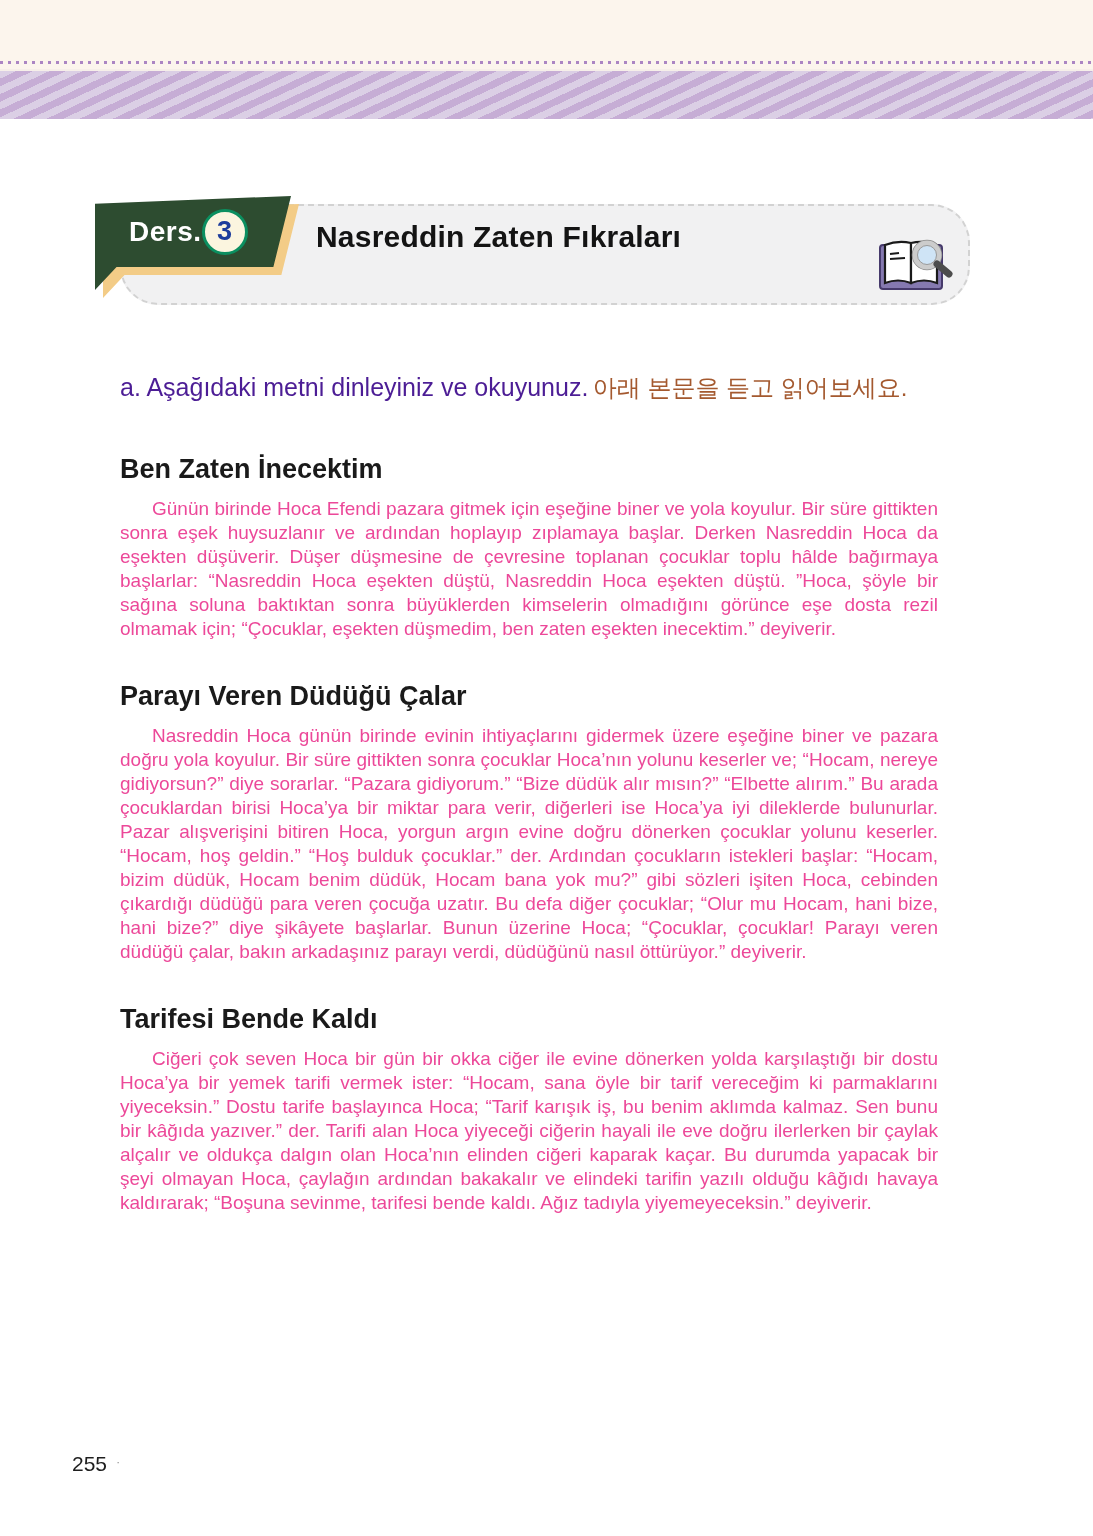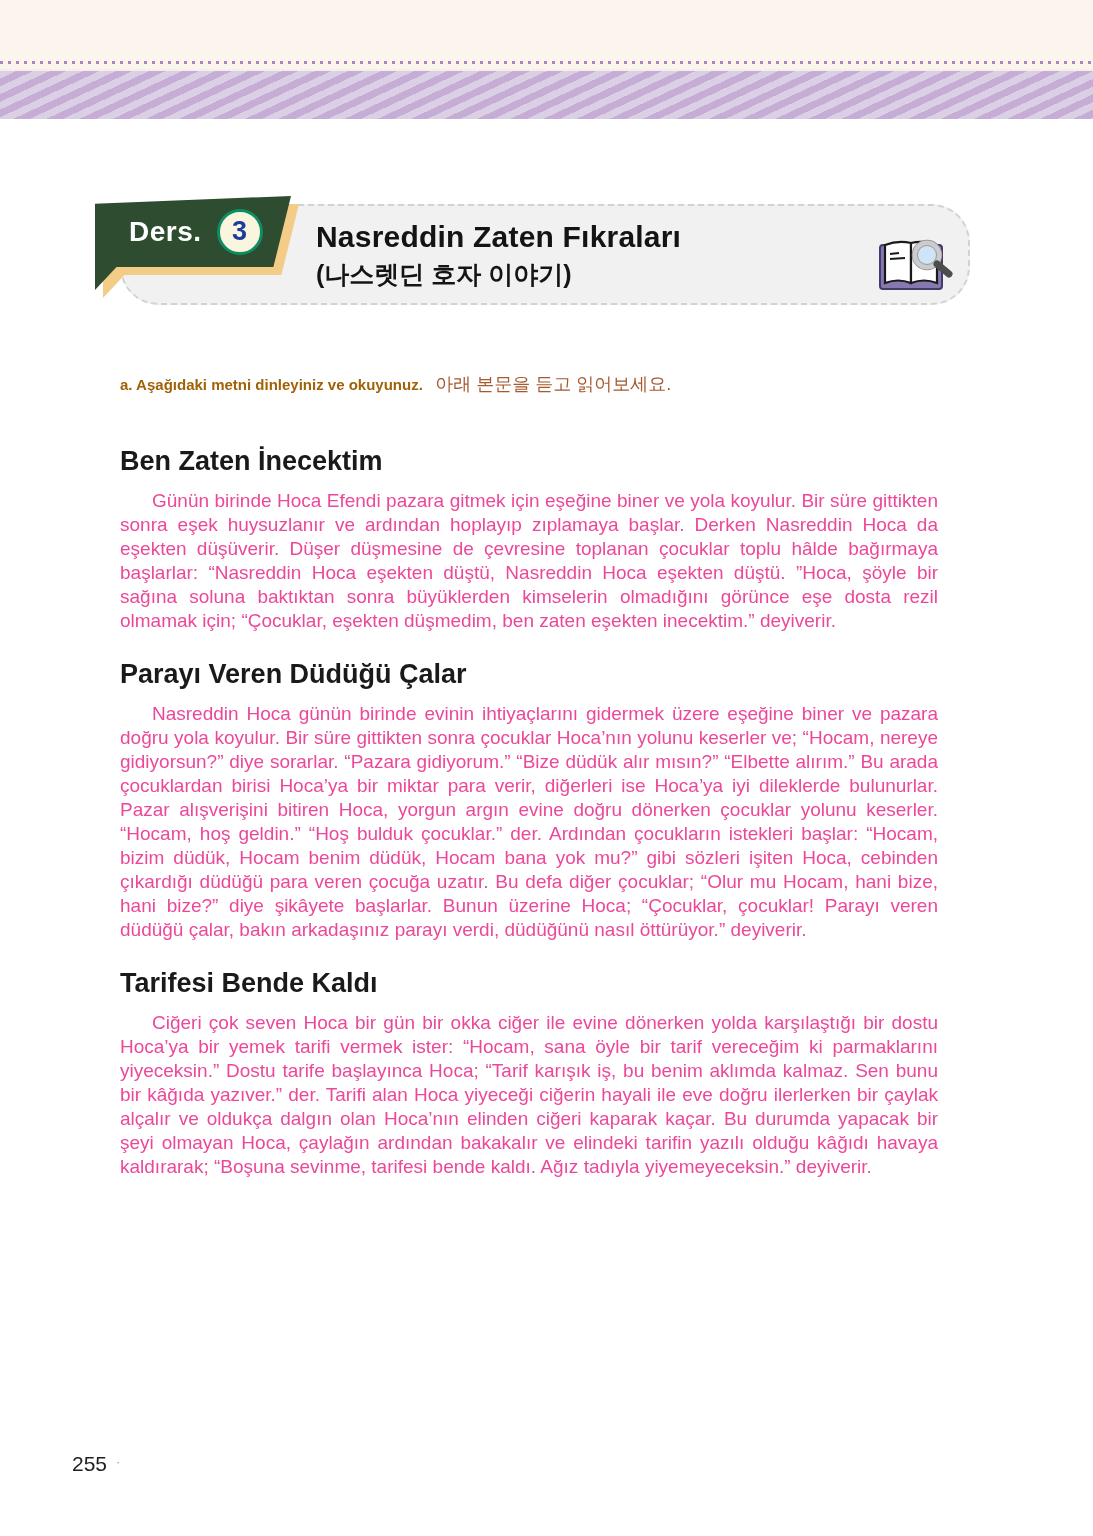--- a/index.html
+++ b/index.html
@@ -55,21 +55,21 @@
   }
   .badge-green {
     position: absolute; left: 0; top: 0;
     width: 196px; height: 96px;
     background: #2d4c30;
     clip-path: polygon(0% 8%, 100% 0%, 91% 74%, 11% 74%, 0% 98%);
   }
   .badge-inner {
     height: 71px;
     display: flex; align-items: center;
-    padding-left: 34px; gap: 15px;
+    padding-left: 34px; 
   }
   .badge-label {
     color: #ffffff; font-weight: 700; font-size: 28px;
     letter-spacing: 0.5px;
   }
   .badge-circle {
     width: 46px; height: 46px; border-radius: 50%;
     background: #fbf5df; border: 3px solid #0b8f60;
     color: #1d3d9c; font-weight: 700; font-size: 27px;
     display: flex; align-items: center; justify-content: center;
@@ -86,28 +86,28 @@
   .book-icon {
     position: absolute; left: 876px; top: 236px;
   }
 
   
   .content {
     position: absolute; left: 120px; top: 372px;
     width: 818px;
   }
   .instruction { margin-bottom: 50px; white-space: nowrap; }
-  .instr-tr { color: #a16207; font-weight: 700; font-size: 15px; }
-  .instr-ko { color: #a4592f; font-weight: 400; font-size: 18px; margin-left: 8px; }
+  .instr-tr { color: #4c1d95; font-weight: 400; font-size: 25px; }
+  .instr-ko { color: #a4592f; font-weight: 400; font-size: 24px; }
 
   .story-title {
     font-weight: 800; font-size: 27px; color: #1a1a1a;
     margin: 0 0 12px 0;
   }
-  .story + .story { margin-top: 26px; }
+  .story + .story { margin-top: 40px; }
   .story-body {
     font-size: 19px; line-height: 24px; color: #ec4899;
     text-align: justify; text-indent: 32px; margin: 0;
   }
 
   
   .page-number {
     position: absolute; left: 72px; top: 1452px;
     font-size: 21px; color: #1e1e1e;
   }
@@ -131,21 +131,20 @@
     <div class="badge-yellow"></div>
     <div class="badge-green">
       <div class="badge-inner">
         <span class="badge-label">Ders.</span>
         <span class="badge-circle">3</span>
       </div>
     </div>
   </div>
 
   <div class="lesson-title">Nasreddin Zaten Fıkraları</div>
-  <div class="lesson-subtitle">(나스렛딘 호자 이야기)</div>
 
   <div class="book-icon">
     <svg width="80" height="60" viewBox="0 0 80 60" aria-hidden="true">
       <rect x="4" y="9" width="62" height="44" rx="3" fill="#8579b0" stroke="#463a6b" stroke-width="2"></rect>
       <path d="M35 7 Q22 4 9 9 L9 47 Q22 42 35 47 Z" fill="#ffffff" stroke="#1a1a1a" stroke-width="2.2"></path>
       <path d="M35 7 Q48 4 61 9 L61 47 Q48 42 35 47 Z" fill="#ffffff" stroke="#1a1a1a" stroke-width="2.2"></path>
       <line x1="14" y1="18" x2="23" y2="17" stroke="#1a1a1a" stroke-width="2.2"></line>
       <line x1="14" y1="23" x2="29" y2="22" stroke="#1a1a1a" stroke-width="2.2"></line>
       <circle cx="51" cy="19" r="14.5" fill="none" stroke="#8a8a8a" stroke-width="1.5"></circle>
       <circle cx="51" cy="19" r="12" fill="#cfe4f6" stroke="#cccccc" stroke-width="5"></circle>

